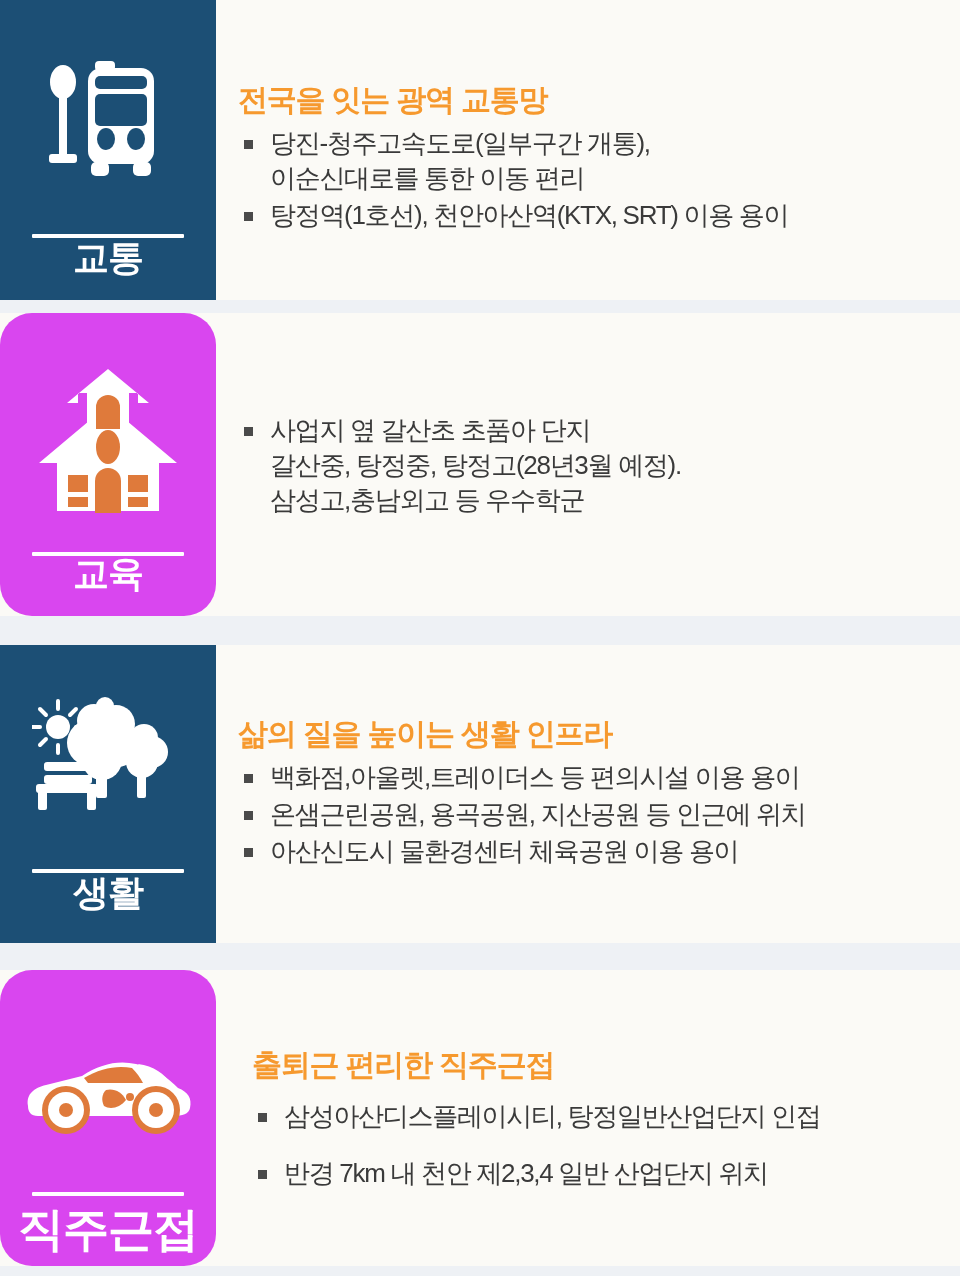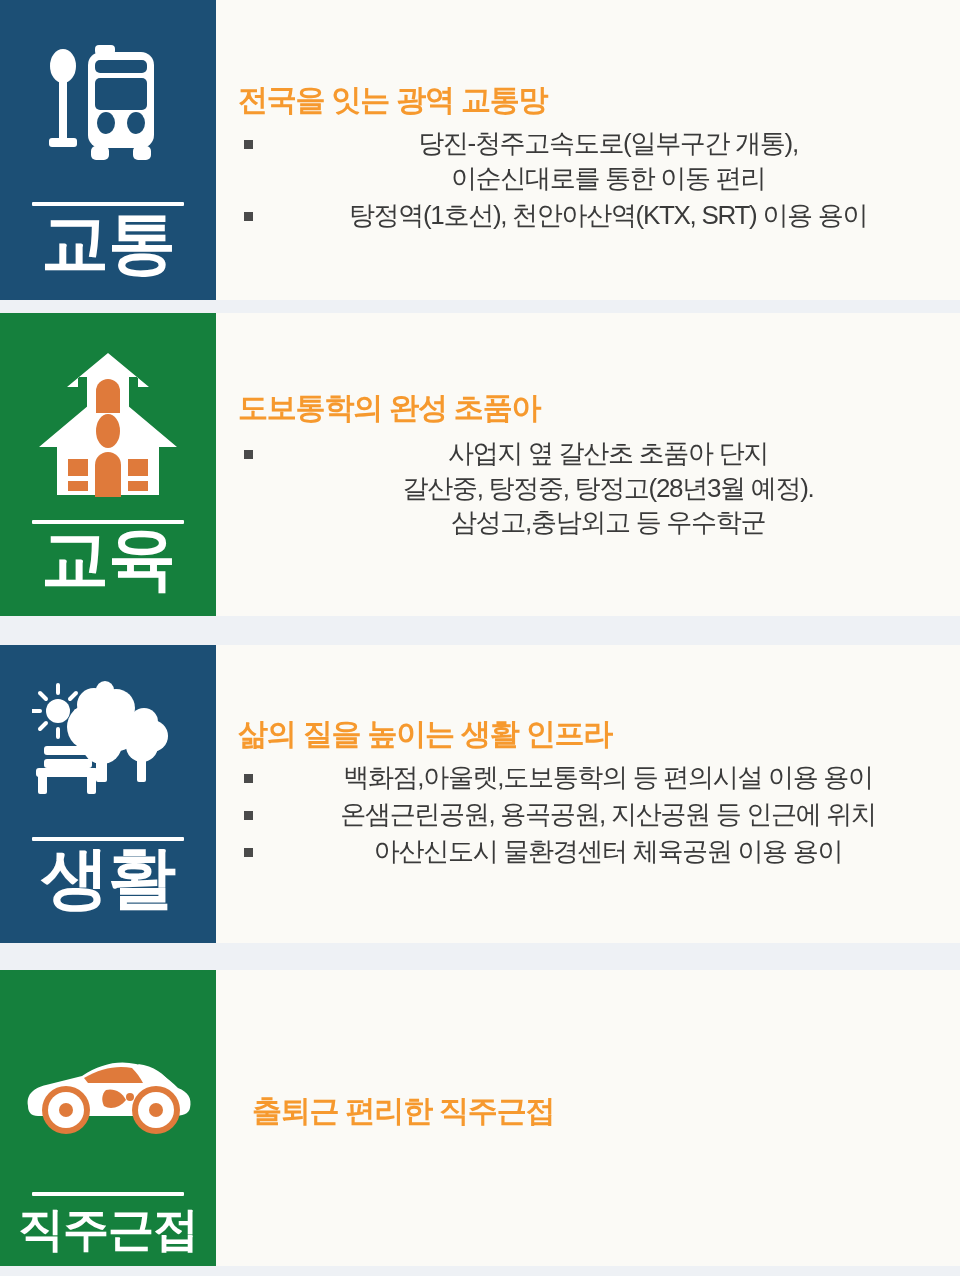--- a/index.html
+++ b/index.html
@@ -42,21 +42,21 @@
   .panel {
     width: 216px;
     min-width: 216px;
     position: relative;
     display: flex;
     flex-direction: column;
     align-items: center;
     box-sizing: border-box;
   }
   .panel.navy  { background: #1c4f75; }
-  .panel.orange{ background: #15803d; }
+  .panel.orange{ background: #d946ef; border-radius: 32px; }
 
   .panel .glyph {
     flex: 1 1 auto;
     width: 100%;
     display: flex;
     align-items: center;
     justify-content: center;
     padding-top: 6px;
     box-sizing: border-box;
   }
@@ -73,21 +73,21 @@
   .panel .plabel {
     flex: 0 0 auto;
     color: #ffffff;
     font-weight: 700;
     letter-spacing: -1px;
     line-height: 1;
     text-align: center;
     padding-bottom: 22px;
     white-space: nowrap;
   }
-  .panel .plabel.sz-big   { font-size: 68px; }
+  .panel .plabel.sz-big   { font-size: 36px; }
   .panel .plabel.sz-small { font-size: 46px; margin-top: 8px; }
 
   
   .c1 .panel .glyph { padding-top: 4px; }
   .c1 .panel .rule  { margin-bottom: 2px; }
   .c1 .panel .plabel{ padding-bottom: 24px; }
 
   .c2 .panel .glyph { padding-top: 10px; }
   .c2 .panel .rule  { margin-bottom: 0px; }
   .c2 .panel .plabel{ padding-bottom: 24px; }
@@ -124,21 +124,20 @@
     margin: 0 0 10px 0;
     white-space: nowrap;
   }
   .c2 .headline { margin-bottom: 12px; }
   .c4 .headline { margin-bottom: 18px; }
 
   .bullets {
     list-style: none;
     margin: 0;
     padding: 0;
-    text-align: center;
   }
   .bullets li {
     position: relative;
     padding-left: 32px;
     color: #3a3a3a;
     font-size: 26px;
     letter-spacing: -1.3px;
     line-height: 1.34;
     margin-bottom: 2px;
     white-space: pre-line;
@@ -227,21 +226,20 @@
             <rect x="91" y="112" width="20" height="17"></rect>
             <rect x="91" y="134" width="20" height="10"></rect>
           </g>
         </svg>
       </div>
       <div class="rule"></div>
       <div class="plabel sz-big">교육</div>
     </div>
 
     <div class="content">
-      <h2 class="headline">도보통학의 완성 초품아</h2>
       <ul class="bullets">
         <li>사업지 옆 갈산초 초품아 단지
 갈산중, 탕정중, 탕정고(28년3월 예정).
 삼성고,충남외고 등 우수학군</li>
       </ul>
     </div>
   </section>
 
   <section class="card c3">
     <div class="panel navy">
@@ -283,21 +281,21 @@
           </g>
         </svg>
       </div>
       <div class="rule"></div>
       <div class="plabel sz-big">생활</div>
     </div>
 
     <div class="content">
       <h2 class="headline">삶의 질을 높이는 생활 인프라</h2>
       <ul class="bullets">
-        <li>백화점,아울렛,도보통학의 등 편의시설 이용 용이</li>
+        <li>백화점,아울렛,트레이더스 등 편의시설 이용 용이</li>
         <li>온샘근린공원, 용곡공원, 지산공원 등 인근에 위치</li>
         <li>아산신도시 물환경센터 체육공원 이용 용이</li>
       </ul>
     </div>
   </section>
 
   <section class="card c4">
     <div class="panel orange">
       <div class="glyph">
         <svg width="172" height="92" viewBox="0 0 172 92" aria-hidden="true">
@@ -334,16 +332,20 @@
             <circle cx="134" cy="62" r="7"></circle>
           </g>
         </svg>
       </div>
       <div class="rule"></div>
       <div class="plabel sz-small">직주근접</div>
     </div>
 
     <div class="content">
       <h2 class="headline">출퇴근 편리한 직주근접</h2>
+      <ul class="bullets">
+        <li>삼성아산디스플레이시티, 탕정일반산업단지 인접</li>
+        <li>반경 7km 내 천안 제2,3,4 일반 산업단지 위치</li>
+      </ul>
     </div>
   </section>
 
 </div>
 
 </body></html>

